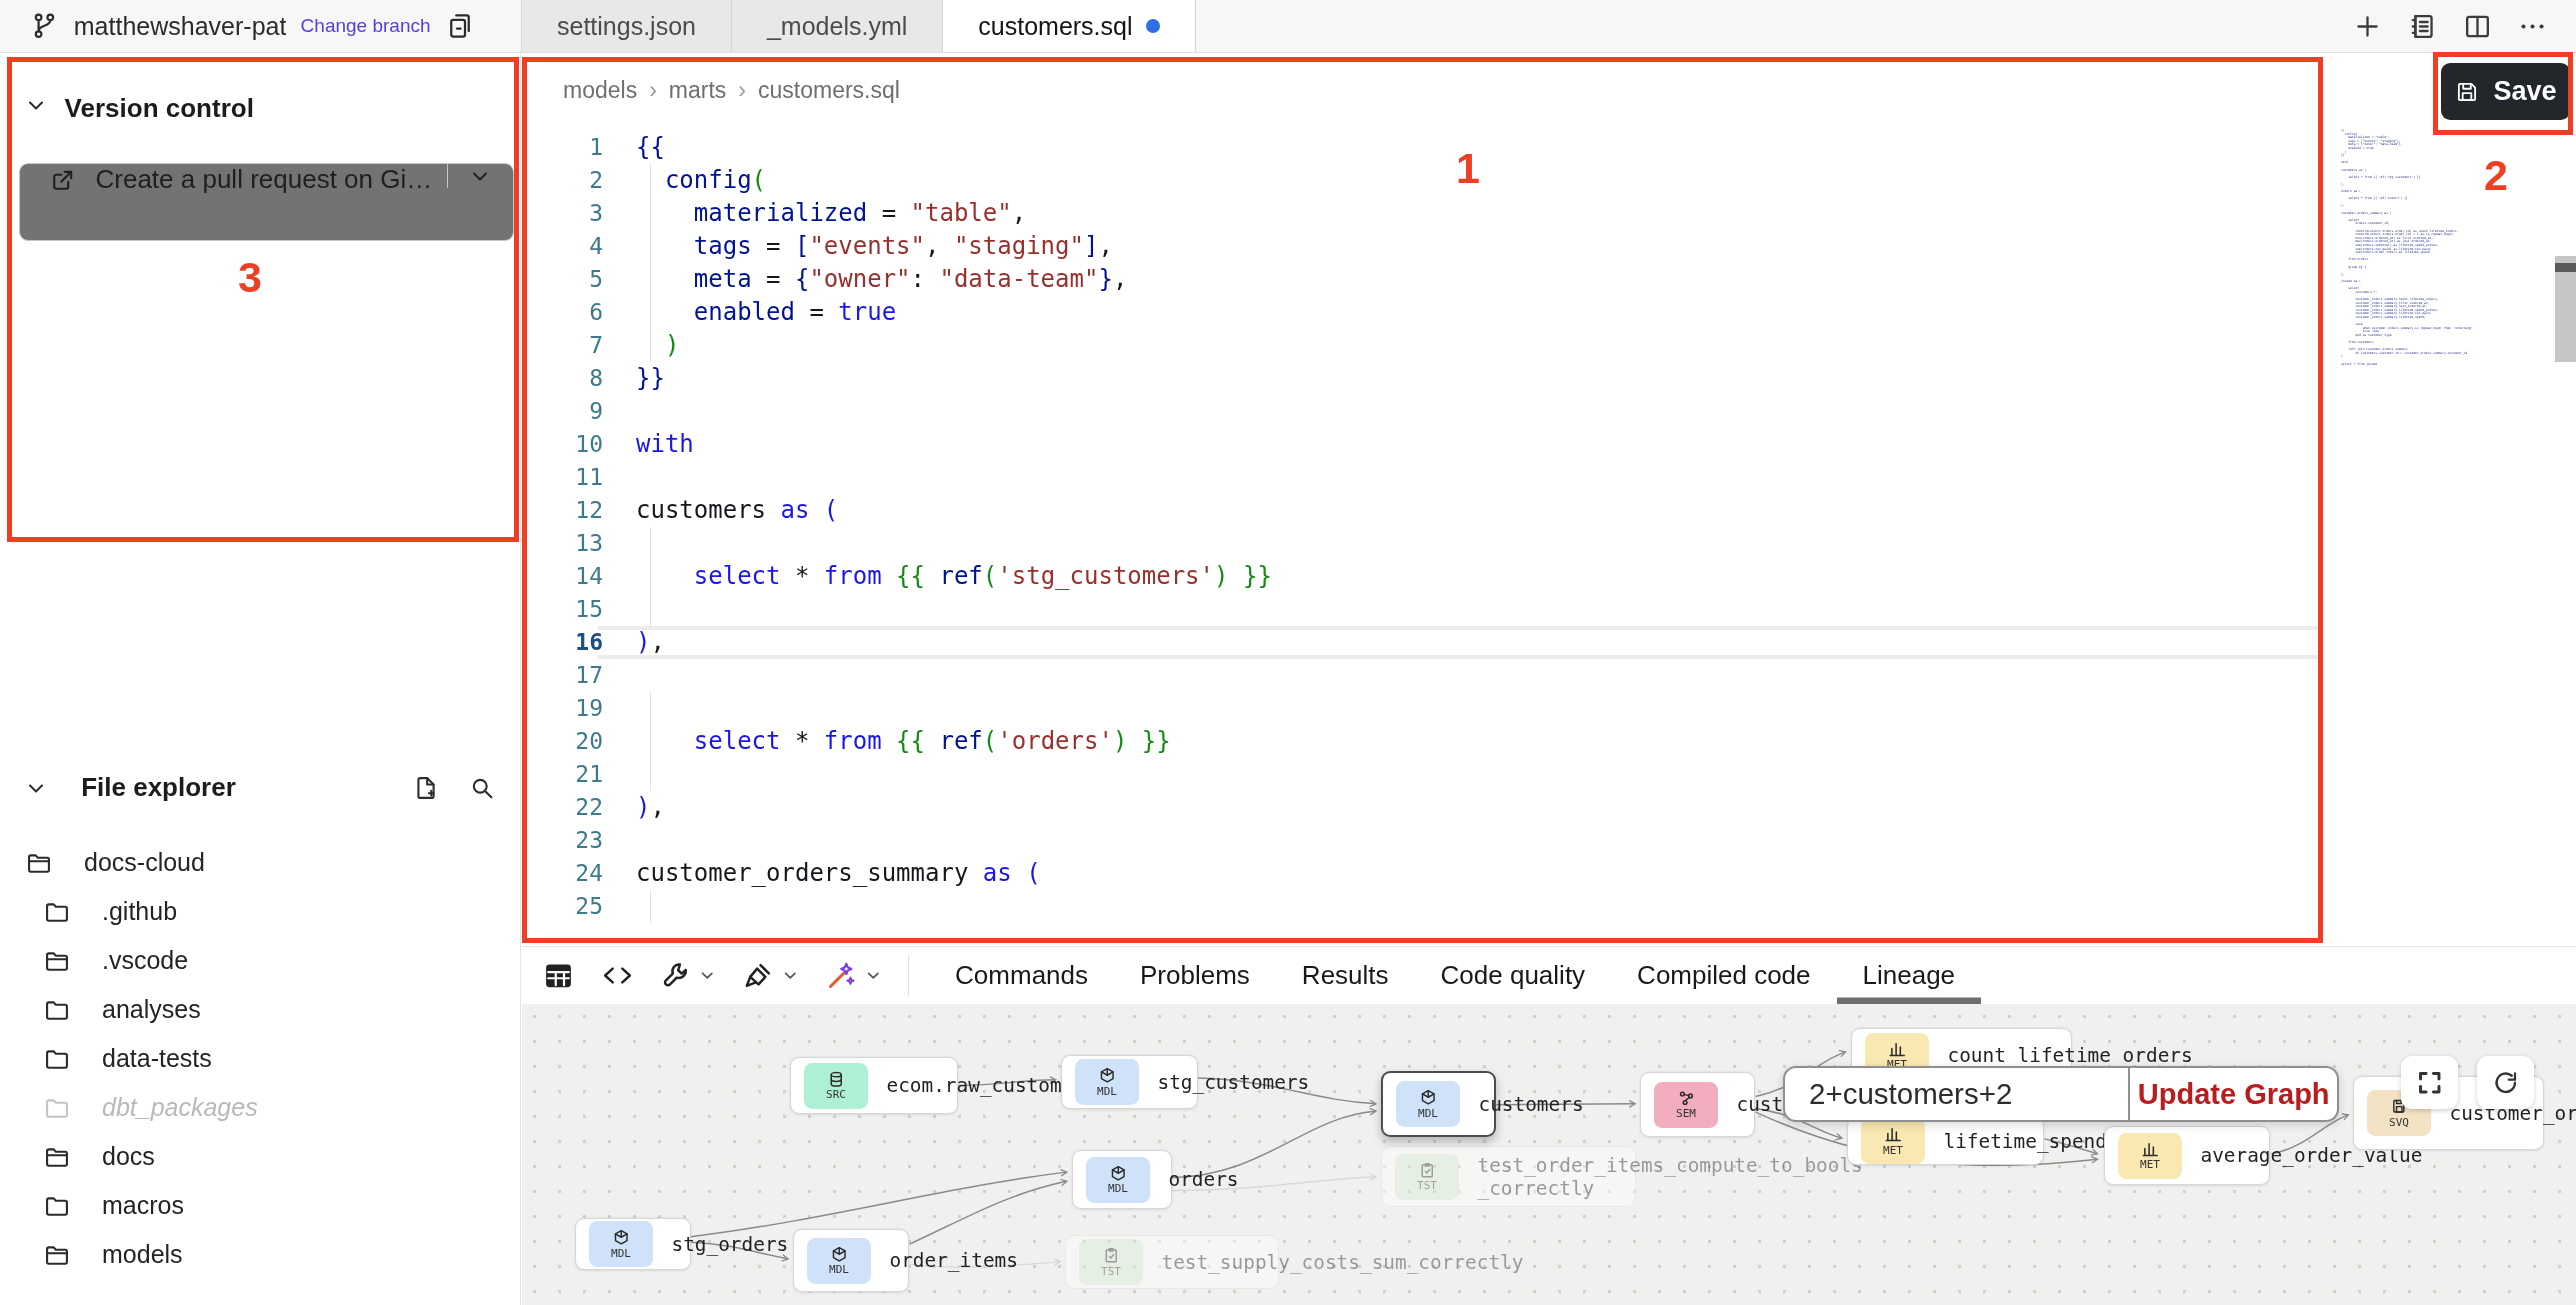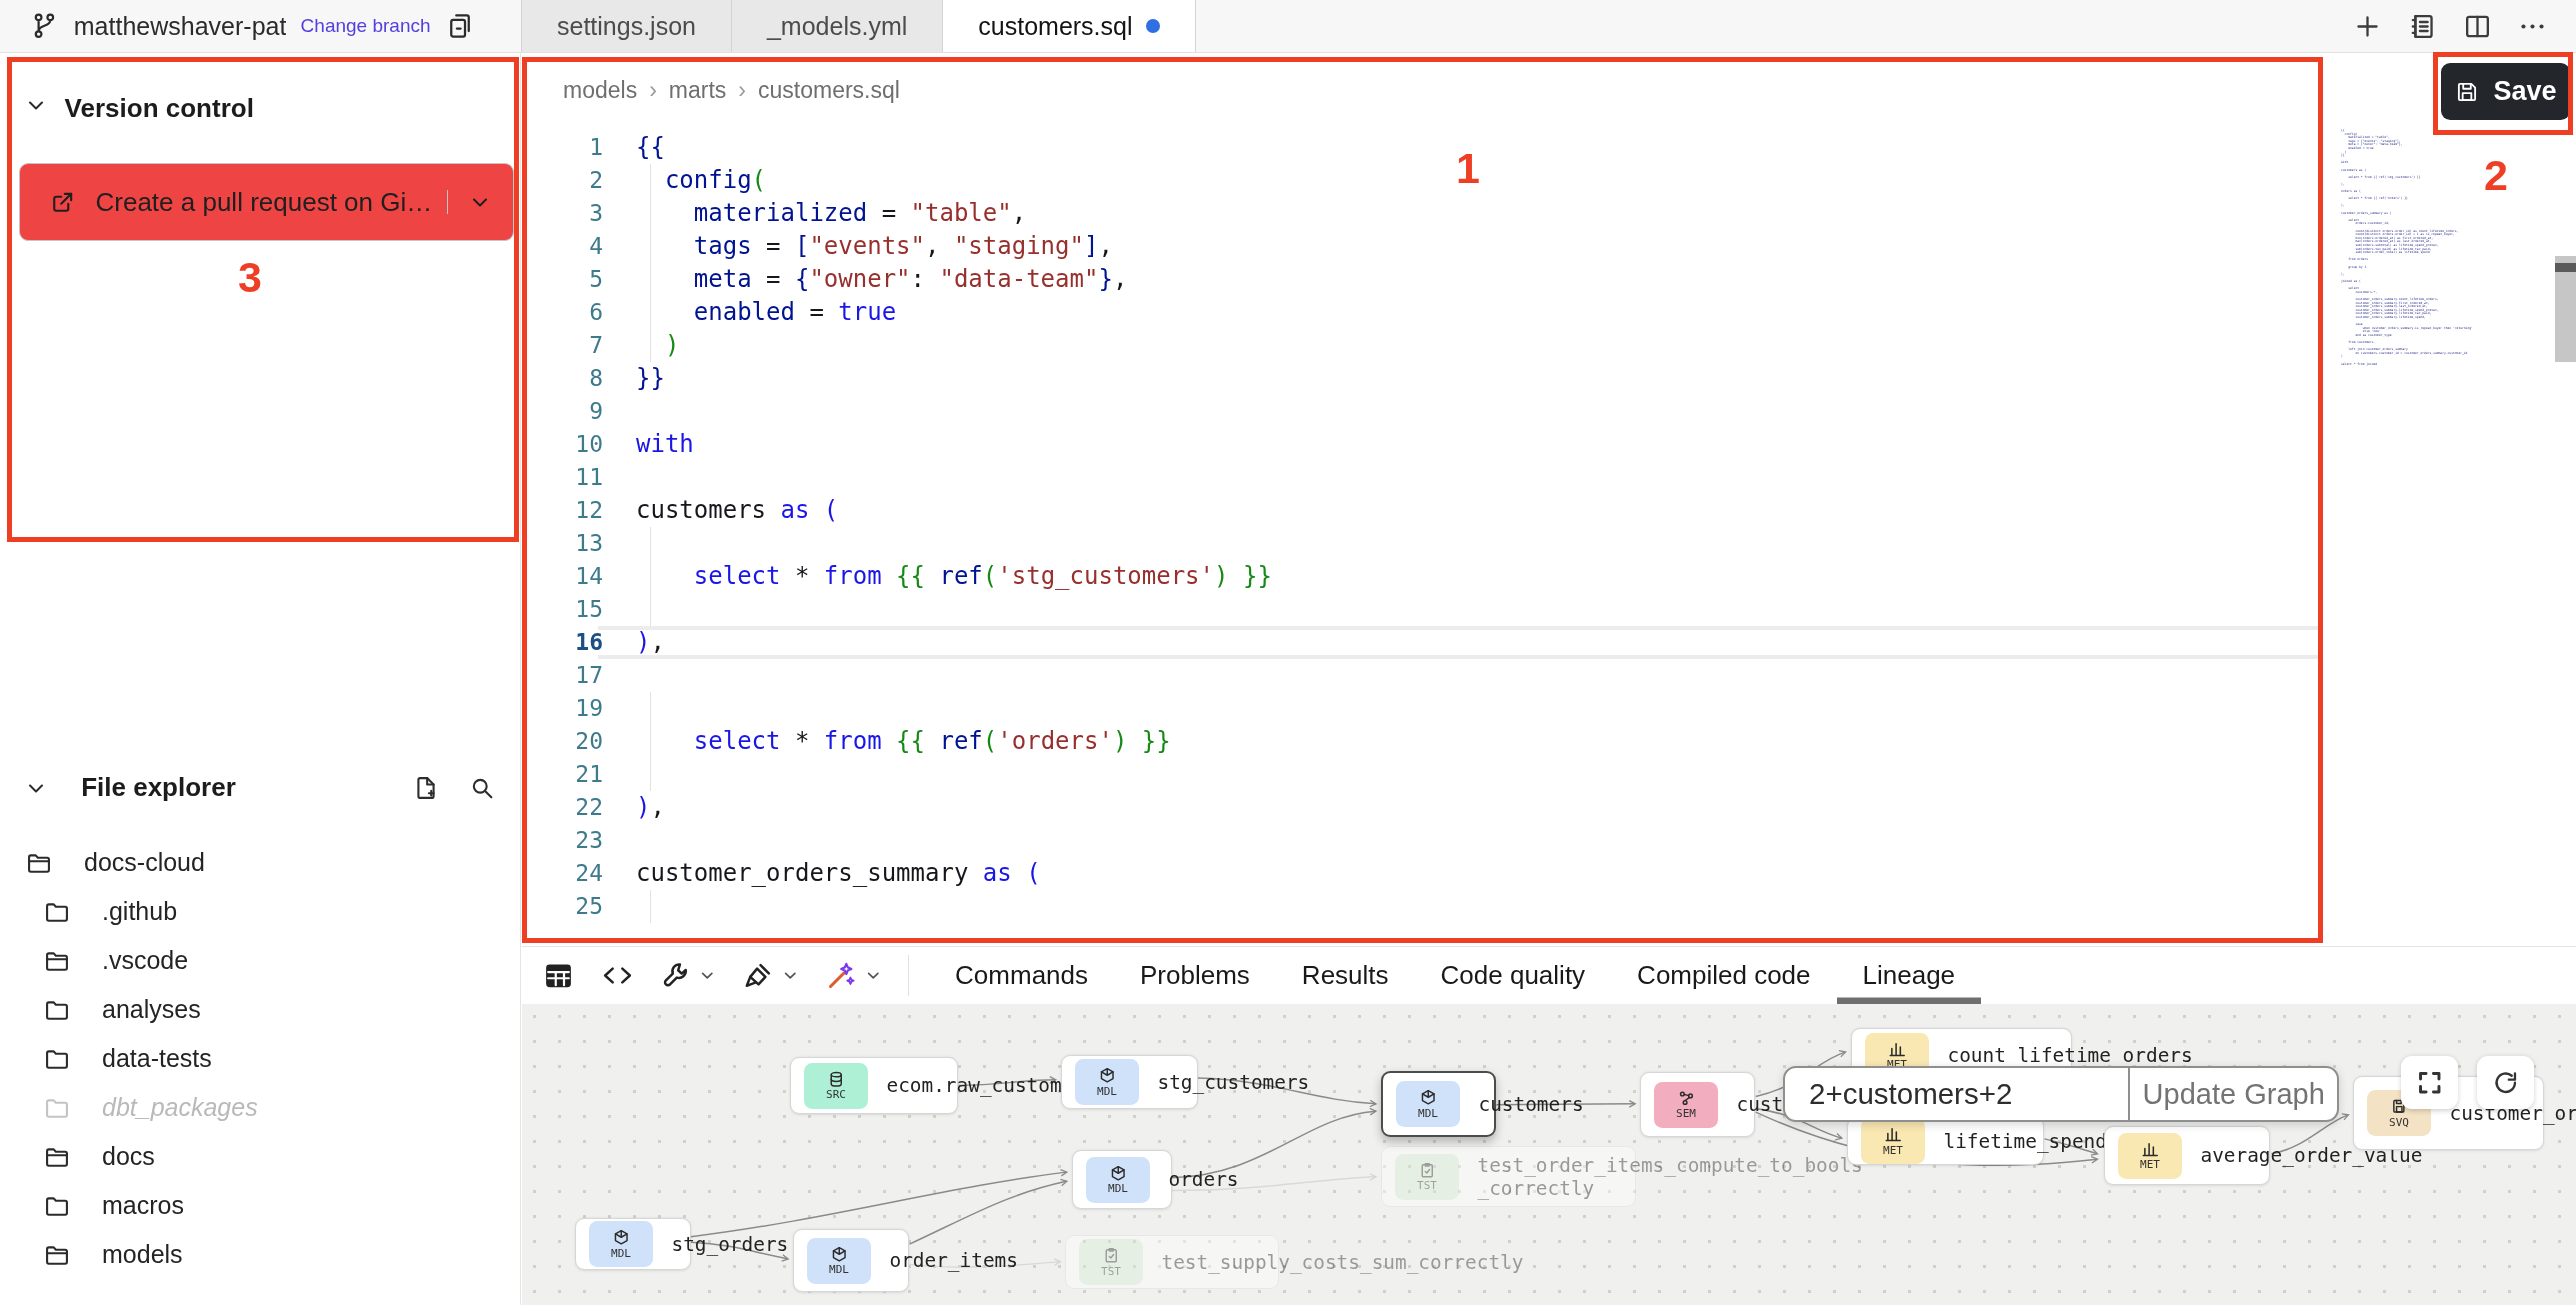--- a/index.html
+++ b/index.html
@@ -24,21 +24,21 @@
   .tab.active{background:#fff;color:#141414}
   .dot{width:14px;height:14px;border-radius:50%;background:var(--dot)}
   .win-icons{margin-left:auto;display:flex;align-items:center;gap:24px;padding-right:28px;color:#3c3c3c}
   .win-icons .wi{cursor:pointer;display:flex}
 
   
   .sidebar{position:absolute;top:53px;left:0;width:521px;bottom:0;background:#fff;border-right:0.9px solid #e4e4e4}
   .sec-head{display:flex;align-items:flex-start;gap:16.6px;font-size:26px;font-weight:700;color:#1c1c1c}
   .vc-head{position:absolute;top:40px;left:24px}
   .pr-btn{position:absolute;left:18.5px;top:110px;width:495px;height:78px;border:1.8px solid #c6c6c6;
-          border-radius:9.2px;display:flex;align-items:center;background:#ef4444;cursor:pointer}
+          border-radius:9.2px;display:flex;align-items:flex-start;background:#737373;cursor:pointer}
   .pr-main{flex:1;display:flex;align-items:center;gap:18.5px;padding-left:29.5px;font-size:26px;color:#1f1f1f;
            overflow:hidden;white-space:nowrap}
   .pr-split{width:66px;border-left:1.8px solid #c6c6c6;display:flex;align-items:center;justify-content:center;cursor:pointer}
   .fe-head{position:absolute;top:719px;left:24px;right:24px;display:flex;align-items:center}
   .fe-actions{margin-left:auto;display:flex;gap:28px;color:#2d2d2d}
   .fe-actions span{cursor:pointer;display:flex}
   .tree{position:absolute;top:785px;left:0;right:0}
   .trow{height:49px;display:flex;align-items:center;gap:31px;font-size:25px;color:#242424;cursor:pointer}
   .trow.d0{padding-left:25px}
   .trow.d1{padding-left:43px}
@@ -83,21 +83,21 @@
   .node .nlabel{font-family:"DejaVu Sans Mono",monospace;font-size:19.4px;color:#222;white-space:pre-line;line-height:23px}
   .node.highlight{border:2.8px solid #4c4c4c;box-shadow:0 4.6px 9.2px rgba(0,0,0,.25)}
   .node.ghost{opacity:.42;box-shadow:none;border-color:#dcdcdc}
   .badge{width:64px;height:46px;border-radius:8.3px;display:flex;flex-direction:column;align-items:center;
          justify-content:center;gap:0;flex:0 0 auto}
   .badge .btxt{font-family:"DejaVu Sans Mono",monospace;font-size:11px;color:#333}
   .selector{position:absolute;display:flex;background:#fff;border:2.8px solid #8f8f8f;border-radius:13px;
             box-shadow:0 2.8px 9.2px rgba(0,0,0,.15);z-index:5}
   .sel-val{width:344px;display:flex;align-items:center;padding-left:24px;font-size:29.5px;color:#2d2d2d;cursor:text;overflow:hidden}
   .sel-btn{border-left:2.8px solid #8f8f8f;width:209px;display:flex;align-items:center;justify-content:center;
-           font-size:29px;font-weight:400;color:#737373;cursor:pointer}
+           font-size:29px;font-weight:700;color:#b91c1c;cursor:pointer}
   .float-btn{position:absolute;width:57px;height:53px;background:#fff;border-radius:11px;
              box-shadow:0 1.8px 5.5px rgba(0,0,0,.18);display:flex;align-items:center;justify-content:center;z-index:6;cursor:pointer}
 
   
   .ann-box{position:absolute;border:5.5px solid var(--ann);z-index:9;pointer-events:none}
   .ann-num{position:absolute;color:var(--ann);font-weight:700;font-size:43px;z-index:9;pointer-events:none;
            font-family:"Liberation Sans",sans-serif}
 </style>
 </head>
 <body>

